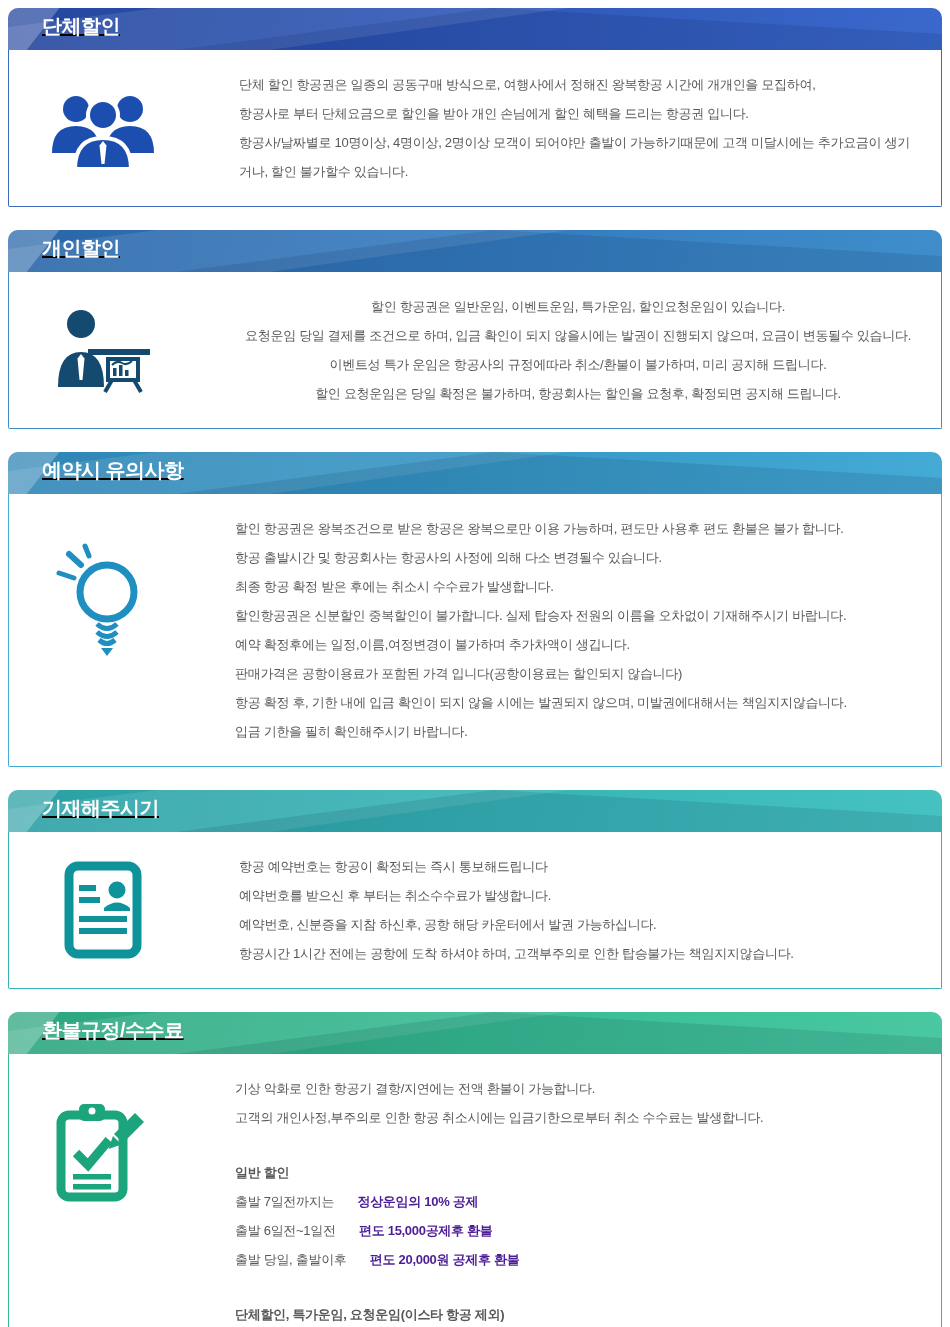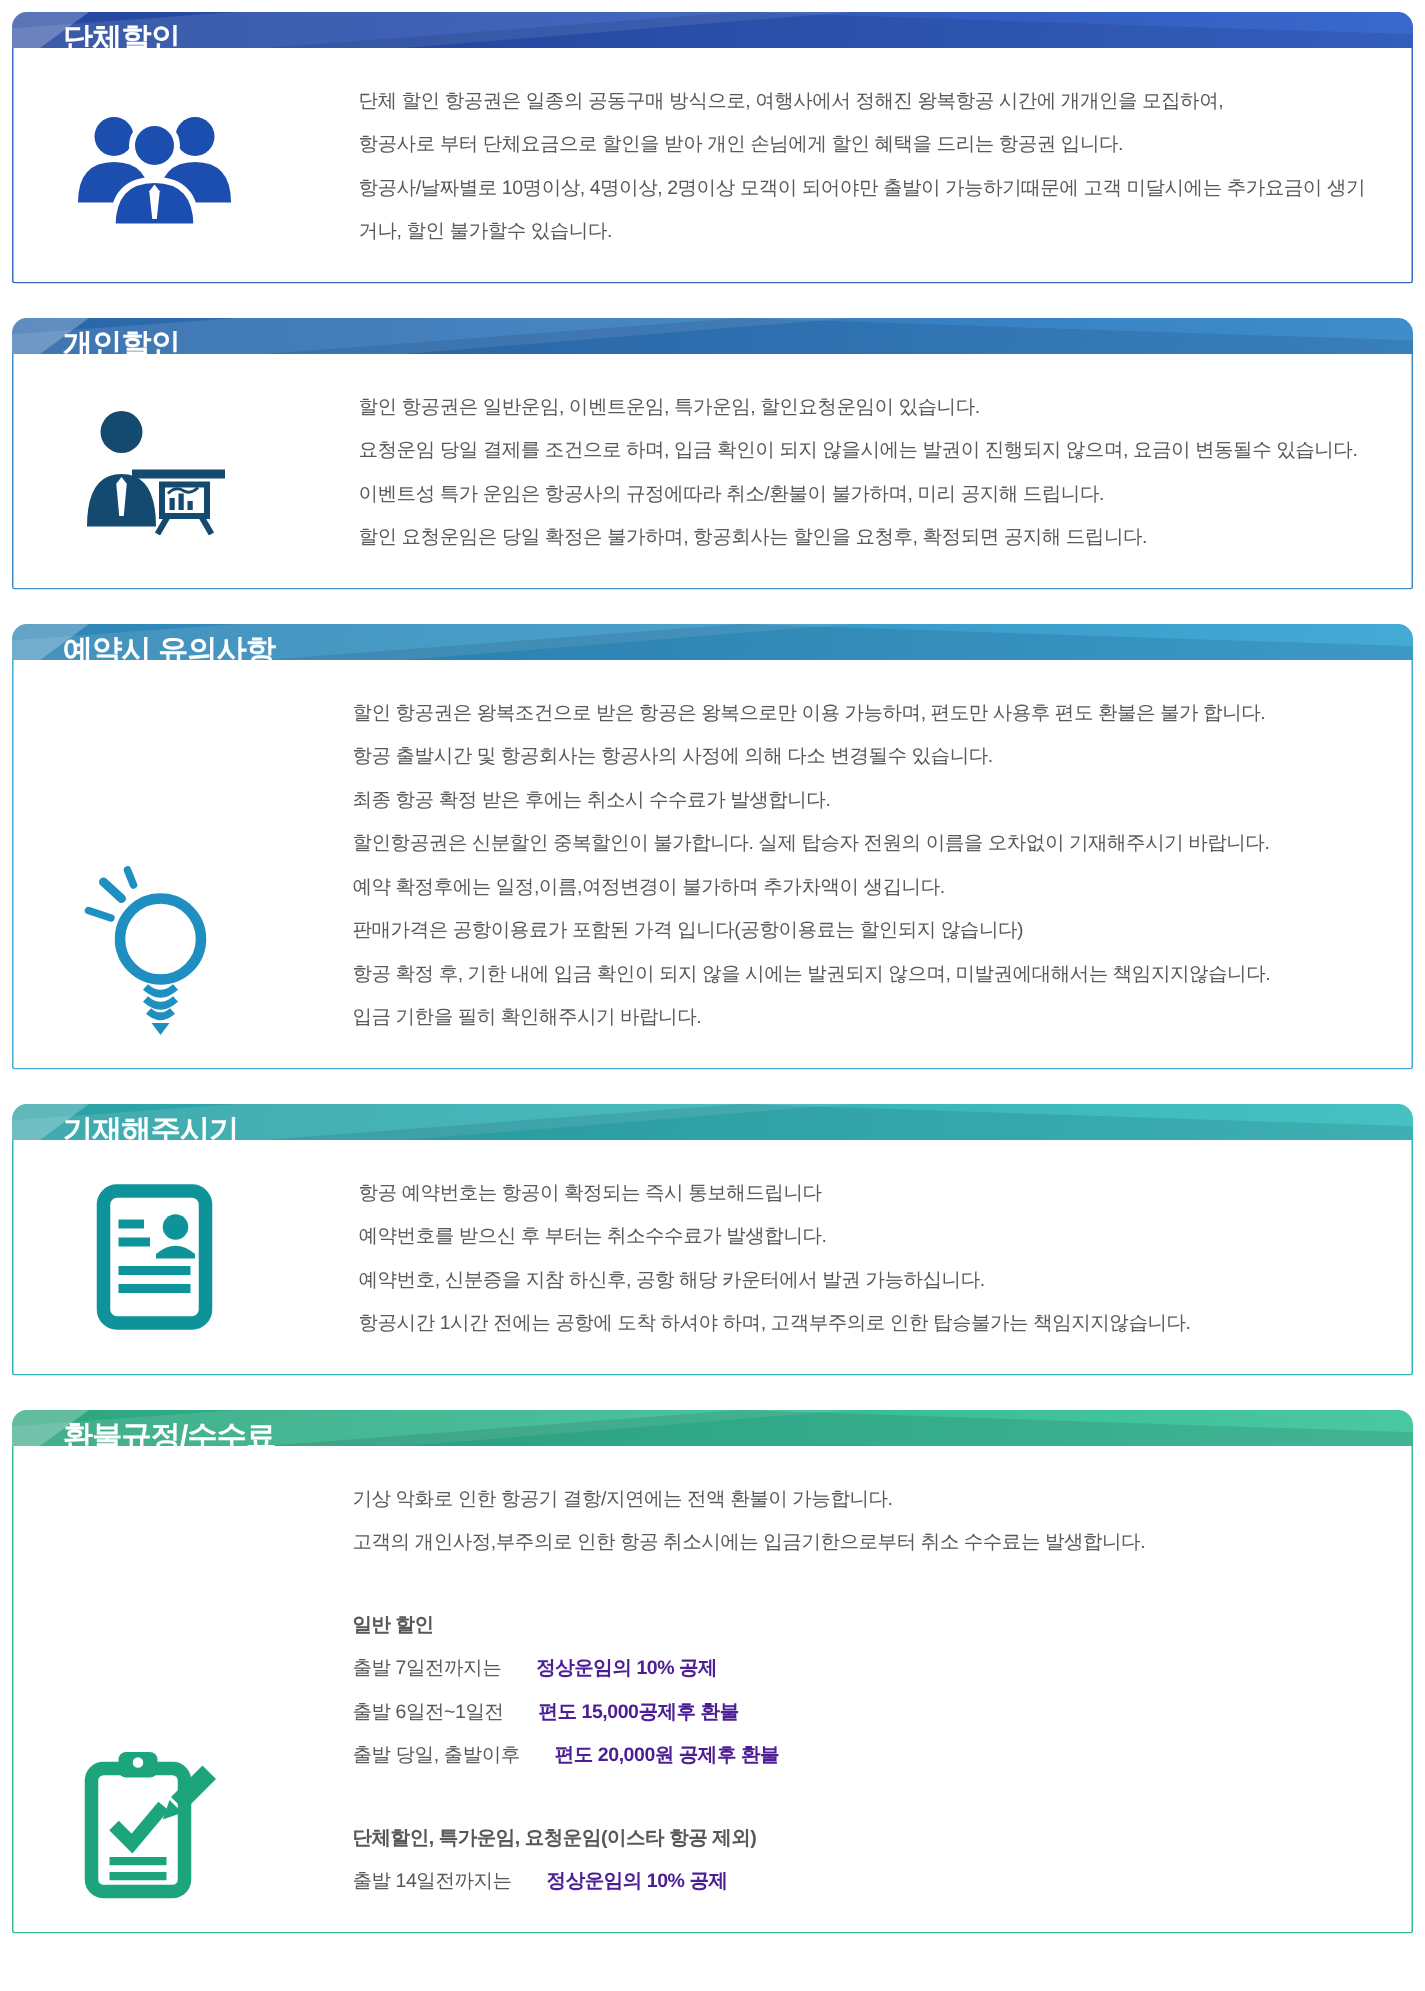--- a/index.html
+++ b/index.html
@@ -1,41 +1,41 @@
 <!DOCTYPE html>
 <html><head>
 <meta charset="utf-8">
 <style>
   html,body{margin:0;padding:0;background:#ffffff;}
   body{width:950px;font-family:"Liberation Sans","DejaVu Sans",sans-serif;-webkit-font-smoothing:antialiased;}
   .page{width:950px;box-sizing:border-box;padding:8px 8px 14px 8px;}
   .panel{margin-bottom:23px;}
-  .panel-header{position:relative;height:24px;border-radius:10px 10px 0 0;overflow:hidden;text-decoration:underline;}
+  .panel-header{position:relative;height:42px;border-radius:10px 10px 0 0;overflow:hidden;text-decoration:underline;}
   .panel-header::before{content:"";position:absolute;inset:0;background:rgba(255,255,255,0.10);
     clip-path:polygon(16% 0,60% 0,28% 100%,0 100%,0 45%);}
   .panel-header::after{content:"";position:absolute;inset:0;background:rgba(0,10,40,0.10);
     clip-path:polygon(52% 0,100% 62%,100% 100%,18% 100%);}
   .panel-header .wedge{position:absolute;inset:0;background:rgba(255,255,255,0.25);
     clip-path:polygon(0 0,5.5% 0,2% 100%,0 100%);}
   .panel-header h2{position:relative;z-index:2;margin:0;padding:0 0 0 34px;line-height:37px;
     font-size:20px;font-weight:bold;color:#ffffff;letter-spacing:-0.5px;}
   .panel-body{background:#ffffff;border:1px solid;border-top:none;border-radius:0 0 2px 2px;
     display:flex;padding:20px 24px 20px 28px;box-sizing:border-box;gap:36px;}
   .icon-col{width:132px;flex:0 0 132px;display:flex;justify-content:center;}
   .text-col{flex:1;margin-left:34px;}
   .text-col p{margin:0;font-size:13px;line-height:29px;color:#58585a;letter-spacing:-0.3px;}
   .center .panel-body{align-items:center;}
-  .top .panel-body{align-items:flex-end;padding-left:24px;}
+  .top .panel-body{align-items:flex-start;padding-left:24px;}
   .top .icon-col{margin-top:24px;}
 
   
   .t1 .panel-header{background:linear-gradient(100deg,#24479e 0%,#2d55b5 45%,#3a68cc 100%);}
   .t1 .panel-body{border-color:#3a6bc0;}
   .t2 .panel-header{background:linear-gradient(100deg,#2a66a8 0%,#3278bd 45%,#3f8ecb 100%);}
-  .t2 .panel-body{border-color:#3f8ecb;}
+  .t2 .panel-body{border-color:#3f8ecb;text-align:center;}
   .t3 .panel-header{background:linear-gradient(100deg,#2f85b5 0%,#3697c6 50%,#44aad6 100%);}
   .t3 .panel-body{border-color:#44aad6;}
   .t4 .panel-header{background:linear-gradient(100deg,#2ba0a5 0%,#35b3b6 50%,#46c2c2 100%);}
   .t4 .panel-body{border-color:#35b3b6;}
   .t5 .panel-header{background:linear-gradient(100deg,#2da57f 0%,#36bb92 50%,#4ac8a1 100%);}
   .t5 .panel-body{border-color:#36bb92;}
 
   
   .subhead{font-weight:bold;color:#333333;margin-top:26px !important;}
   .rule .hl{color:#4c1d95;font-weight:bold;margin-left:20px;}

